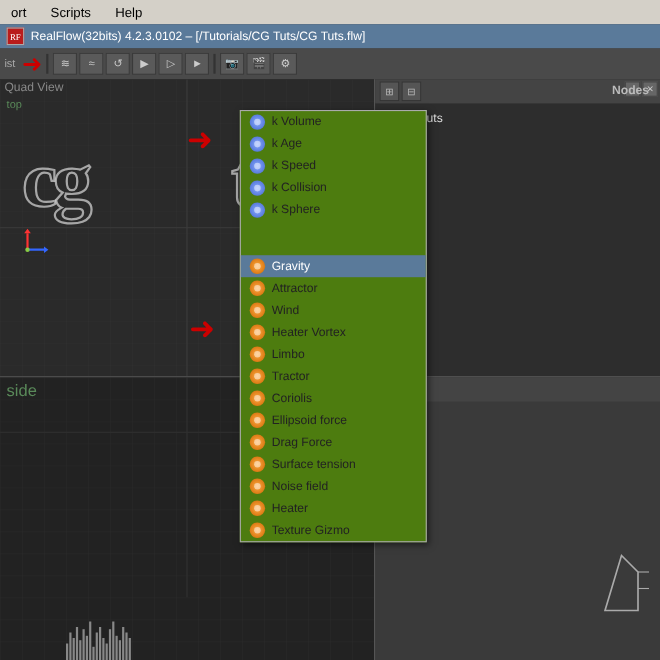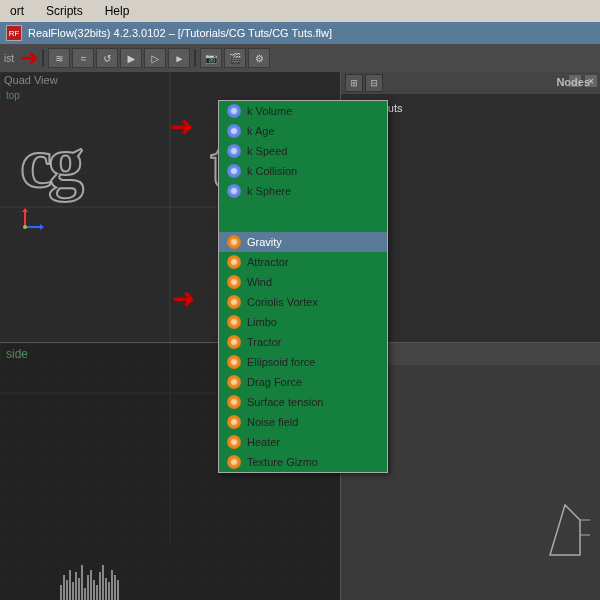--- a/index.html
+++ b/index.html
@@ -38,21 +38,21 @@
       color: #fff;
       font-size: 11px;
       gap: 6px;
     }
     #titlebar-icon {
       width: 16px;
       height: 16px;
       background: #b91c1c;
       border: 1px solid #aaa;
       display: flex; align-items: center; justify-content: center;
-      font-size: 8px; color: #fff;
+      font-size: 8px; color: #fff; font-family: Liberation Serif, serif;
     }
 
     
     #toolbar {
       display: flex;
       align-items: center;
       background: #4a4a4a;
       height: 28px;
       padding: 0 4px;
       gap: 2px;
@@ -176,32 +176,32 @@
       background: #222;
       position: relative;
       border-top: 1px solid #555;
       overflow: hidden;
     }
     #grid-bottom-label {
       position: absolute;
       top: 4px;
       left: 6px;
       color: #5a8a5a;
-      font-size: 12px;
+      font-size: 15px;
       z-index: 2;
       text-align: right;
     }
 
     
     #dropdown {
       position: absolute;
       top: 28px;
       left: 218px;
       width: 170px;
-      background: #15803d;
+      background: #4d7c0f;
       border: 1px solid #aaa;
       z-index: 20;
       box-shadow: 2px 2px 6px rgba(0,0,0,0.5);
     }
     .dropdown-item {
       display: flex;
       align-items: center;
       padding: 3px 8px;
       cursor: pointer;
       font-size: 11px;
@@ -501,33 +501,39 @@
       <div class="dropdown-item">
         <div class="item-icon icon-orange">
           <div style="width: 6px; height: 6px; border-radius: 50%; background: rgba(255, 255, 255, 0.5);"></div>
         </div>
         <span>Wind</span>
       </div>
       <div class="dropdown-item">
         <div class="item-icon icon-orange">
           <div style="width: 6px; height: 6px; border-radius: 50%; background: rgba(255, 255, 255, 0.5);"></div>
         </div>
-        <span>Coriolis Vortex</span>
+        <span>Heater Vortex</span>
       </div>
       <div class="dropdown-item">
         <div class="item-icon icon-orange">
           <div style="width: 6px; height: 6px; border-radius: 50%; background: rgba(255, 255, 255, 0.5);"></div>
         </div>
         <span>Limbo</span>
       </div>
       <div class="dropdown-item">
         <div class="item-icon icon-orange">
           <div style="width: 6px; height: 6px; border-radius: 50%; background: rgba(255, 255, 255, 0.5);"></div>
         </div>
         <span>Tractor</span>
+      </div>
+      <div class="dropdown-item">
+        <div class="item-icon icon-orange">
+          <div style="width: 6px; height: 6px; border-radius: 50%; background: rgba(255, 255, 255, 0.5);"></div>
+        </div>
+        <span>Coriolis</span>
       </div>
       <div class="dropdown-item">
         <div class="item-icon icon-orange">
           <div style="width: 6px; height: 6px; border-radius: 50%; background: rgba(255, 255, 255, 0.5);"></div>
         </div>
         <span>Ellipsoid force</span>
       </div>
       <div class="dropdown-item">
         <div class="item-icon icon-orange">
           <div style="width: 6px; height: 6px; border-radius: 50%; background: rgba(255, 255, 255, 0.5);"></div>

